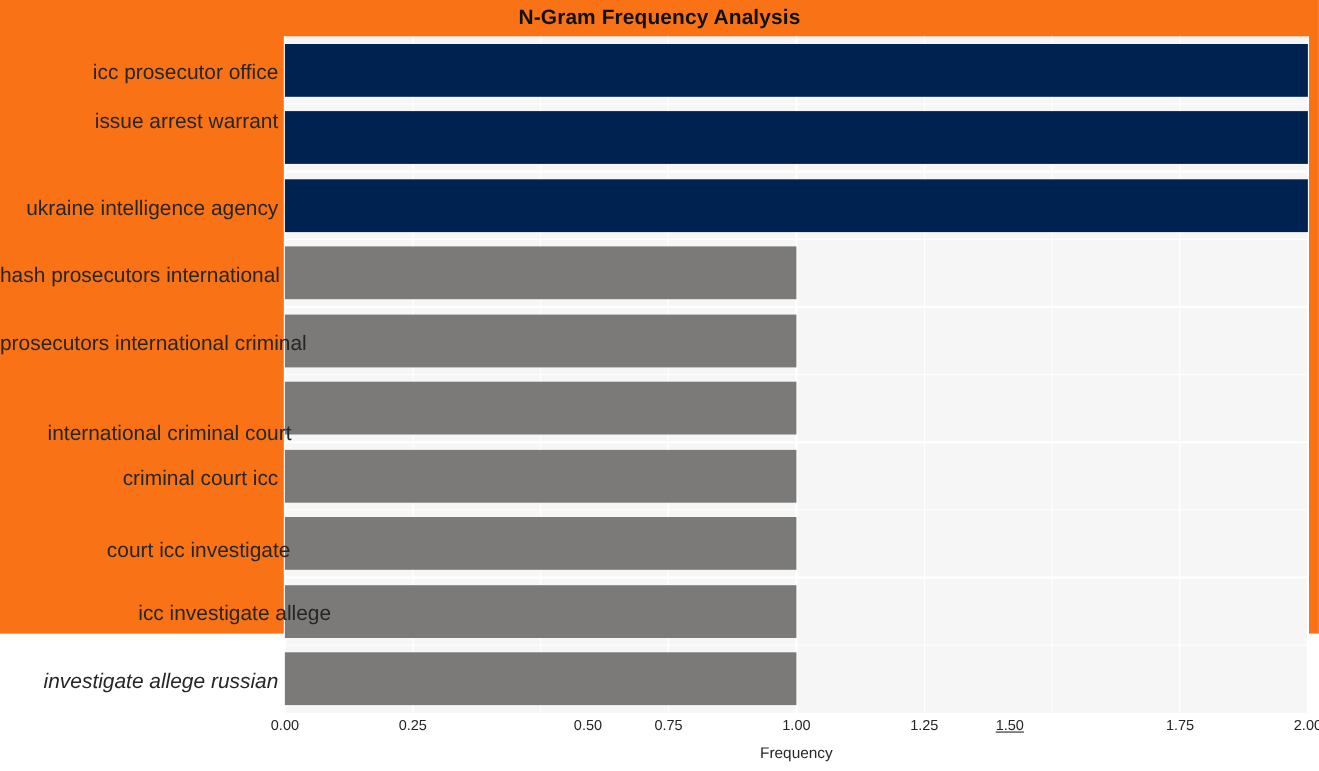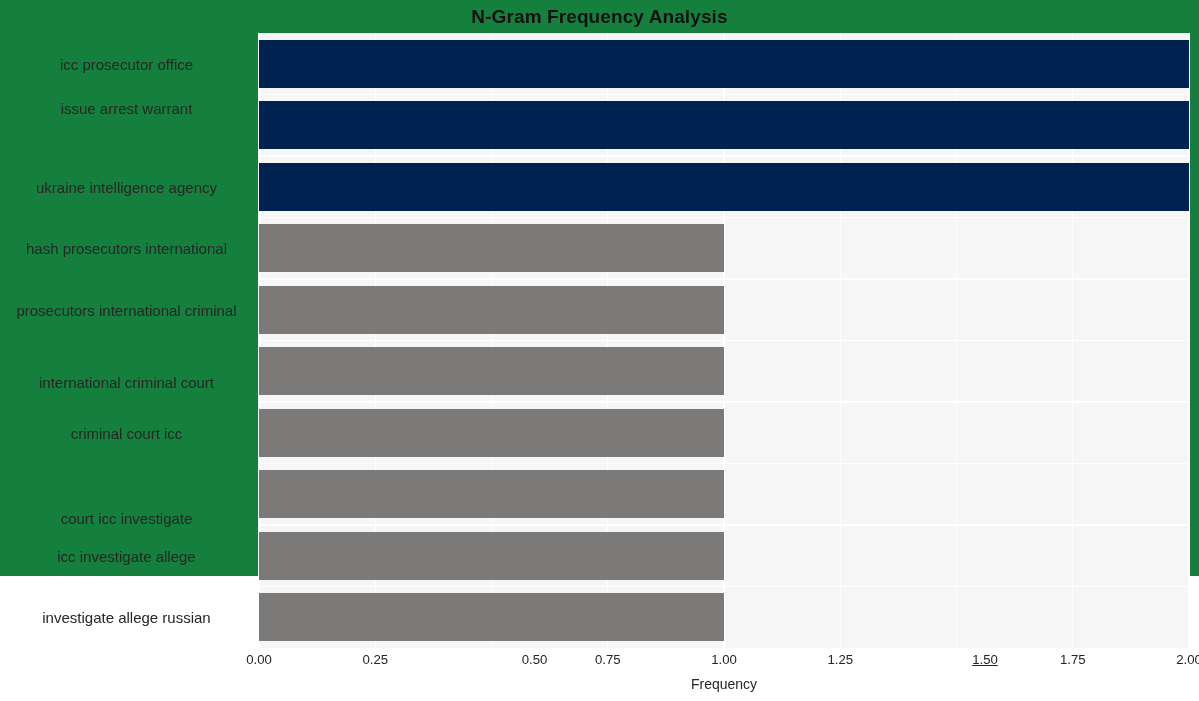--- a/index.html
+++ b/index.html
@@ -13,21 +13,21 @@
     font-family: "Liberation Sans", sans-serif;
     overflow: hidden;
     position: relative;
   }
 
   #figure {
     position: absolute;
     left: 0; top: 0;
     width: 1199px;
     height: 576px;
-    background: #15803d;
+    background: #f97316;
   }
 
   #chart-title {
     position: absolute;
     left: 0;
     top: 6px;
     width: 1199px;
     text-align: center;
     font-size: 19px;
     font-weight: bold;
@@ -63,22 +63,22 @@
   .bar {
     position: absolute;
     left: 0;
   }
 
   .ytick-wrap {
     position: absolute;
     left: 0;
     top: 0;
     width: 253px;
-    text-align: center;
-    font-size: 15px;
+    text-align: right;
+    font-size: 19px;
     color: #262626;
     white-space: nowrap;
     line-height: 1;
   }
 
   .xtick {
     position: absolute;
     top: 653px;
     font-size: 13.2px;
     color: #262626;
@@ -139,33 +139,33 @@
         <div class="bar" title="investigate allege russian: 1" style="top: 560.25px; height: 48px; width: 465px; background: rgb(123, 122, 120);"></div>
       </div>
   </div>
 
   <div id="ytick-labels">
       <div class="ytick-wrap" style="top: 56.75px;">icc prosecutor office</div>
       <div class="ytick-wrap" style="top: 101px;">issue arrest warrant</div>
       <div class="ytick-wrap" style="top: 179.75px;">ukraine intelligence agency</div>
       <div class="ytick-wrap" style="top: 241.25px;">hash prosecutors international</div>
       <div class="ytick-wrap" style="top: 302.75px;">prosecutors international criminal</div>
-      <div class="ytick-wrap" style="top: 375px;">international criminal court</div>
+      <div class="ytick-wrap" style="top: 385px; margin-left: 12px;">international criminal court</div>
       <div class="ytick-wrap" style="top: 425.75px;">criminal court icc</div>
-      <div class="ytick-wrap" style="top: 511px;">court icc investigate</div>
-      <div class="ytick-wrap" style="top: 548.75px;">icc investigate allege</div>
-      <div class="ytick-wrap" style="top: 610.25px;">investigate allege russian</div>
+      <div class="ytick-wrap" style="top: 491px; padding-left: 11px;">court icc investigate</div>
+      <div class="ytick-wrap" style="top: 548.75px; margin-left: 48px;">icc investigate allege</div>
+      <div class="ytick-wrap" style="top: 610.25px; font-style: italic;">investigate allege russian</div>
     </div>
   <div id="xtick-labels">
       <div class="xtick" style="left: 259px;">0.00</div>
       <div class="xtick" style="left: 375.25px;">0.25</div>
       <div class="xtick" style="left: 491.5px; margin-left: 43px;">0.50</div>
       <div class="xtick" style="left: 607.75px;">0.75</div>
       <div class="xtick" style="left: 724px;">1.00</div>
       <div class="xtick" style="left: 840.25px;">1.25</div>
-      <div class="xtick" style="left: 985px; text-decoration: underline;">1.50</div>
+      <div class="xtick" style="left: 918px; text-decoration: underline;">1.50</div>
       <div class="xtick" style="left: 1072.75px;">1.75</div>
       <div class="xtick" style="left: 1189px;">2.00</div>
     </div>
 
   <div id="xaxis-label">Frequency</div>
 
 </div>
 
 </body></html>

